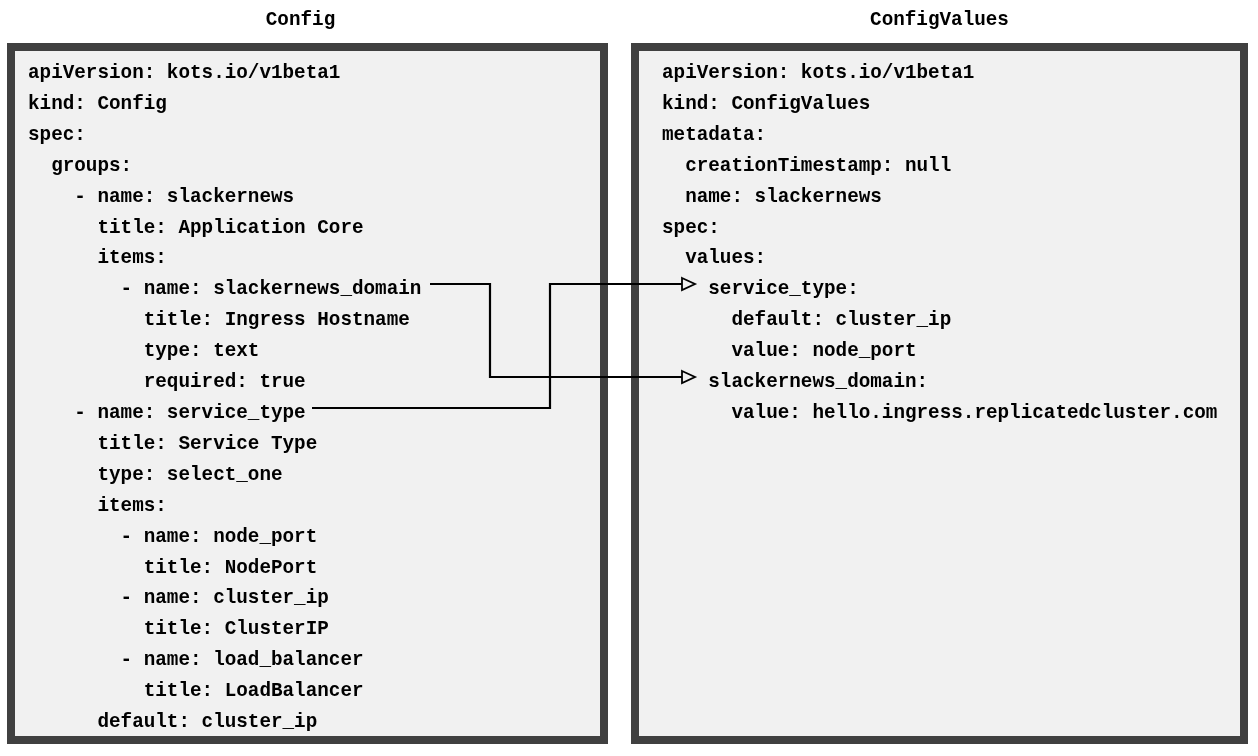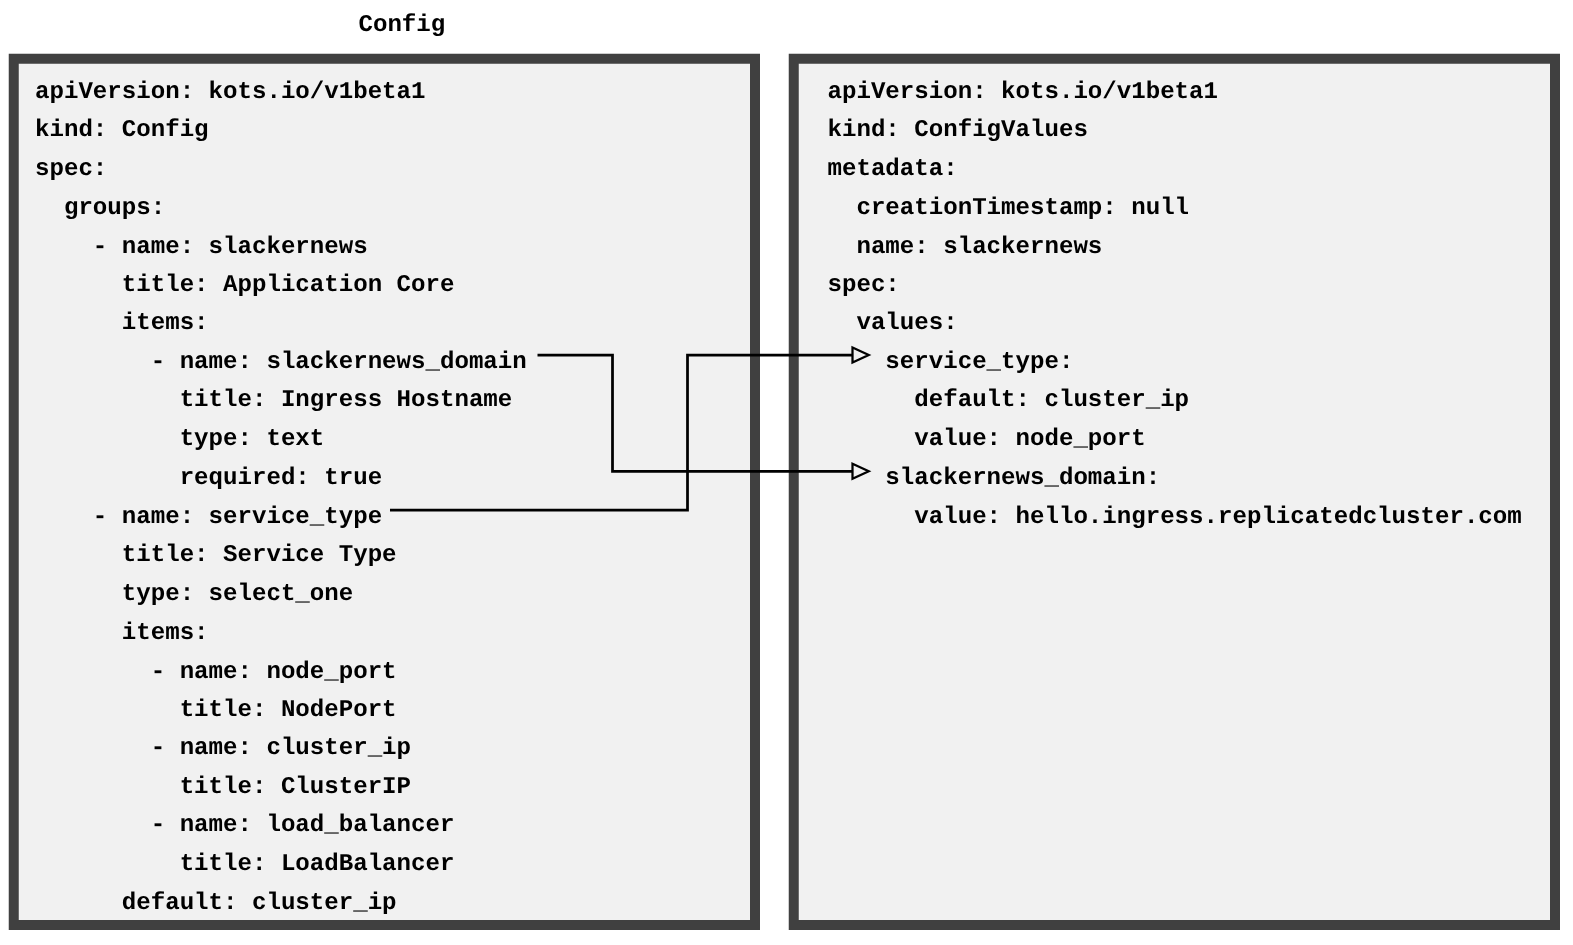--- a/index.html
+++ b/index.html
@@ -19,21 +19,21 @@
   .panel-title {
     position: absolute;
     top: 4px;
     height: 32px;
     text-align: center;
     font: bold 19.3px/32px "Liberation Mono", "DejaVu Sans Mono", monospace;
     color: #000000;
     letter-spacing: 0;
     white-space: pre;
   }
-  #title-left  { left: 21px;   width: 601px; }
+  #title-left  { left: 0;   width: 601px; }
   #title-right { left: 631px; width: 617px; }
   .panel {
     position: absolute;
     top: 43px;
     height: 701px;
     background: #f1f1f1;
     border: 8px solid #404040;
     box-sizing: border-box;
     overflow: hidden;
   }
@@ -56,20 +56,21 @@
     pointer-events: none;
   }
 </style>
 </head>
 <body>
 
 <div class="stage">
 
   <div class="panel-title" id="title-left">Config</div>
 
+  <div class="panel-title" id="title-right">ConfigValues</div>
 
   <div class="panel" id="panel-left">
     <pre>apiVersion: kots.io/v1beta1
 kind: Config
 spec:
   groups:
     - name: slackernews
       title: Application Core
       items:
         - name: slackernews_domain

